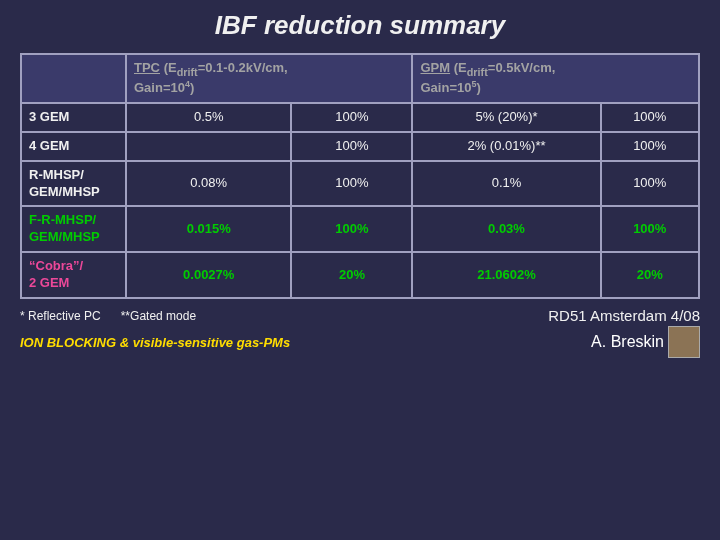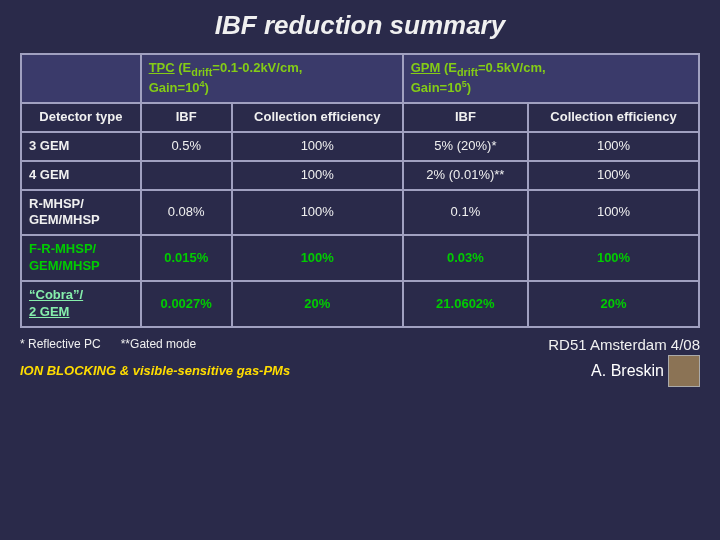--- a/index.html
+++ b/index.html
@@ -43,21 +43,21 @@
       padding: 5px 7px;
       vertical-align: middle;
       line-height: 1.3;
     }
 
     .header-row th {
       background: #3a3a6a;
       font-weight: bold;
       text-align: left;
       font-size: 13px;
-      color: #84cc16;
+      color: #a3a3a3;
     }
 
     .underline-tpc {
       text-decoration: underline;
       font-weight: bold;
     }
     .underline-gpm {
       text-decoration: underline;
       font-weight: bold;
     }
@@ -112,27 +112,20 @@
         <th style="width:105px;"></th>
         <th colspan="2" style="width:230px; text-align:left;">
           <span class="underline-tpc">TPC</span>
           <span> (E<sub>drift</sub>=0.1-0.2kV/cm,<br>Gain=10<sup>4</sup>)</span>
         </th>
         <th colspan="2" style="width:230px; text-align:left;">
           <span class="underline-gpm">GPM</span>
           <span> (E<sub>drift</sub>=0.5kV/cm,<br>Gain=10<sup>5</sup>)</span>
         </th>
       </tr>
-      <tr>
-        <th style="background:#2a2a4a; width:105px;">Detector type</th>
-        <th style="background:#2a2a4a; width:80px; text-align:center;">IBF</th>
-        <th style="background:#2a2a4a; width:150px; text-align:center;">Collection efficiency</th>
-        <th style="background:#2a2a4a; width:110px; text-align:center;">IBF</th>
-        <th style="background:#2a2a4a; width:150px; text-align:center;">Collection efficiency</th>
-      </tr>
     </thead>
     <tbody id="table-body">
     <tr>
           <td class="detector-col" style="font-weight: bold; color: rgb(240, 240, 240);">3 GEM</td>
           <td class="ibf-col" style="color: rgb(240, 240, 240); font-weight: normal;">0.5%</td>
           <td class="coll-col" style="color: rgb(240, 240, 240); font-weight: normal;">100%</td>
           <td class="ibf-col" style="color: rgb(240, 240, 240); font-weight: normal;">5% (20%)*</td>
           <td class="coll-col" style="color: rgb(240, 240, 240); font-weight: normal;">100%</td>
         </tr>
         <tr>
@@ -150,21 +143,21 @@
           <td class="coll-col" style="color: rgb(240, 240, 240); font-weight: normal;">100%</td>
         </tr>
         <tr>
           <td class="detector-col" style="font-weight: bold; color: rgb(0, 204, 0);">F-R-MHSP/<br>GEM/MHSP</td>
           <td class="ibf-col" style="color: rgb(0, 204, 0); font-weight: bold;">0.015%</td>
           <td class="coll-col" style="color: rgb(0, 204, 0); font-weight: bold;">100%</td>
           <td class="ibf-col" style="color: rgb(0, 204, 0); font-weight: bold;">0.03%</td>
           <td class="coll-col" style="color: rgb(0, 204, 0); font-weight: bold;">100%</td>
         </tr>
         <tr>
-          <td class="detector-col" style="font-weight: bold; color: #86efac; text-decoration: underline;">“Cobra”/<br>2 GEM</td>
+          <td class="detector-col" style="font-weight: bold; color: #ec4899;">“Cobra”/<br>2 GEM</td>
           <td class="ibf-col" style="color: rgb(0, 204, 0); font-weight: bold;">0.0027%</td>
           <td class="coll-col" style="color: rgb(0, 204, 0); font-weight: bold;">20%</td>
           <td class="ibf-col" style="color: rgb(0, 204, 0); font-weight: bold;">21.0602%</td>
           <td class="coll-col" style="color: rgb(0, 204, 0); font-weight: bold;">20%</td>
         </tr>
       </tbody>
   </table>
 
   <div class="footer-row">
     <div class="footer-left">

